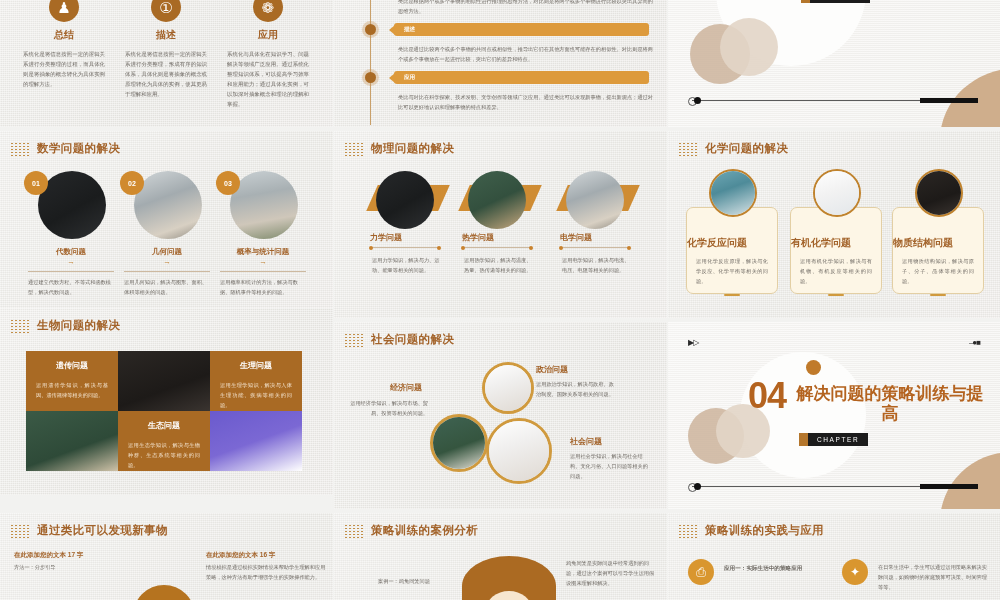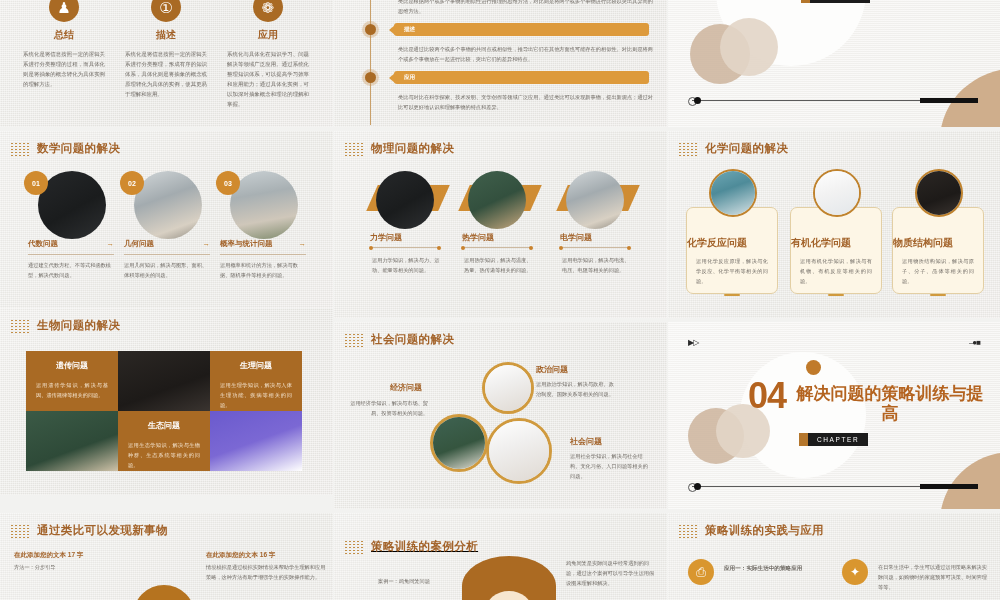--- a/index.html
+++ b/index.html
@@ -57,22 +57,22 @@
   .ch-knob{position:absolute;width:7px;height:7px;border-radius:50%;background:#111;}
   .ch-knob-o{position:absolute;width:7px;height:7px;border-radius:50%;border:1px solid #555;}
   .ch-capend{position:absolute;height:5px;background:#111;}
   .ch-arrows{position:absolute;font-size:8px;color:#2a2a2a;letter-spacing:-1px;}
 
   
   .m-card{position:absolute;width:86px;}
   .m-num{position:absolute;width:24px;height:24px;border-radius:50%;background:#d08a2e;color:#fff;
     font-size:7px;font-weight:bold;display:flex;align-items:center;justify-content:center;z-index:3;}
   .m-img{width:68px;height:68px;border-radius:50%;position:relative;z-index:2;overflow:hidden;}
-  .m-h{font-size:7.5px;font-weight:bold;color:#a3632a;margin-top:0;display:flex;
-    justify-content:space-between;align-items:flex-start;}
+  .m-h{font-size:7.5px;font-weight:bold;color:#a3632a;margin-top:8px;display:flex;
+    justify-content:space-between;align-items:center;flex-direction:column;}
   .m-rule{height:1px;background:#cdb9a0;margin-top:5px;}
   .m-p{font-size:5.2px;line-height:1.9;color:#6d6862;margin-top:6px;}
 
   
   .p-par{position:absolute;width:72px;height:26px;background:#cf8c33;
     transform:skewX(-24deg);}
   .p-img{position:absolute;width:58px;height:58px;border-radius:50%;overflow:hidden;z-index:2;}
   .p-h{position:absolute;font-size:8px;font-weight:bold;color:#a3632a;}
   .p-rule{position:absolute;height:1px;background:#cdb9a0;}
   .p-rule:before,.p-rule:after{content:"";position:absolute;top:-1.5px;width:4px;height:4px;
@@ -381,21 +381,21 @@
     <div class="t10-h" style="left:14px;top:38px;">在此添加您的文本 17 字</div>
     <div class="t10-p" style="left:14px;top:50px;width:130px;">方法一：分步引导</div>
 
     <div class="t10-h" style="left:206px;top:38px;">在此添加您的文本 16 字</div>
     <div class="t10-p" style="left:206px;top:50px;width:120px;">情境模拟是通过模拟实际情境来帮助学生理解和应用策略，这种方法有助于增强学生的实际操作能力。</div>
 
     <div class="t10-circ" style="left:133px;top:72px;width:62px;height:62px;"></div>
   </div>
 
   <div class="slide" style="left:334px;top:513px;width:333px;height:187px;">
-    <div class="sl-title" style="left:10px;top:26px;text-decoration:underline;">
+    <div class="sl-title" style="left:10px;top:10px;">
       <span class="dotgrid"></span>
       <h2>策略训练的案例分析</h2>
     </div>
 
     <div class="t11-blob" style="left:128px;top:43px;width:94px;height:60px;"></div>
     <div class="t11-face" style="left:152px;top:78px;width:46px;height:38px;"></div>
 
     <div class="t10-p" style="left:44px;top:64px;width:84px;">案例一：鸡兔同笼问题</div>
     <div class="t10-p" style="left:232px;top:46px;width:92px;">鸡兔同笼是实际问题中经常遇到的问题，通过这个案例可以引导学生运用假设图来理解和解决。</div>
   </div>

